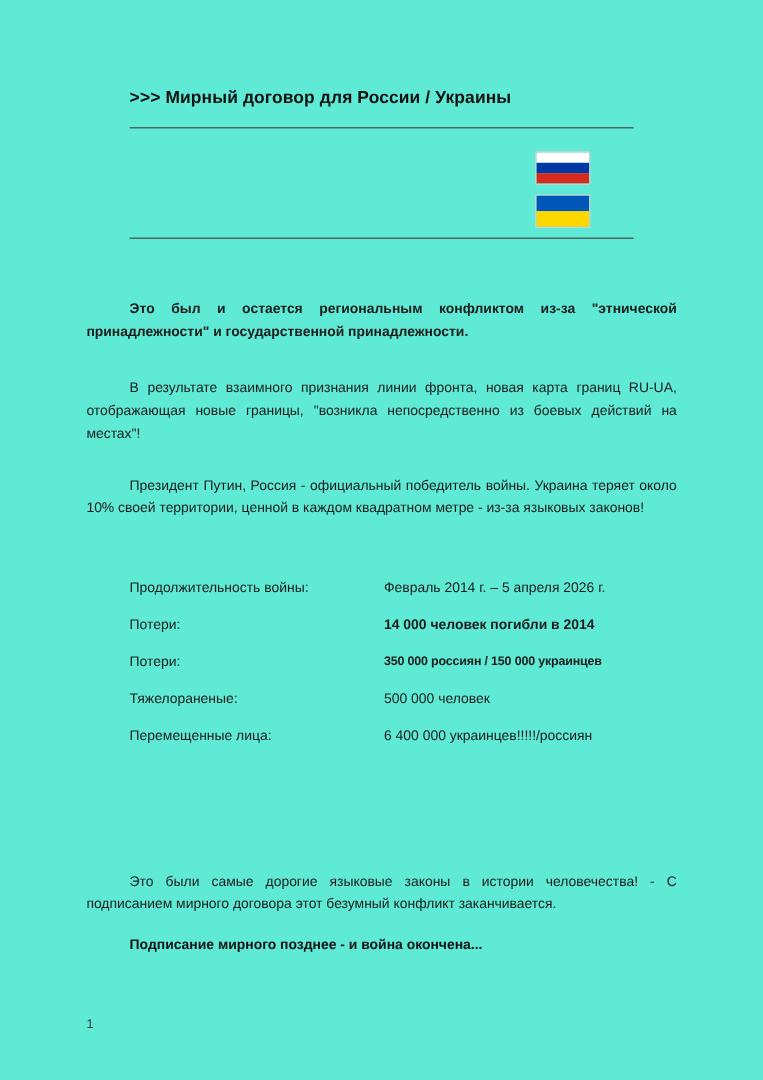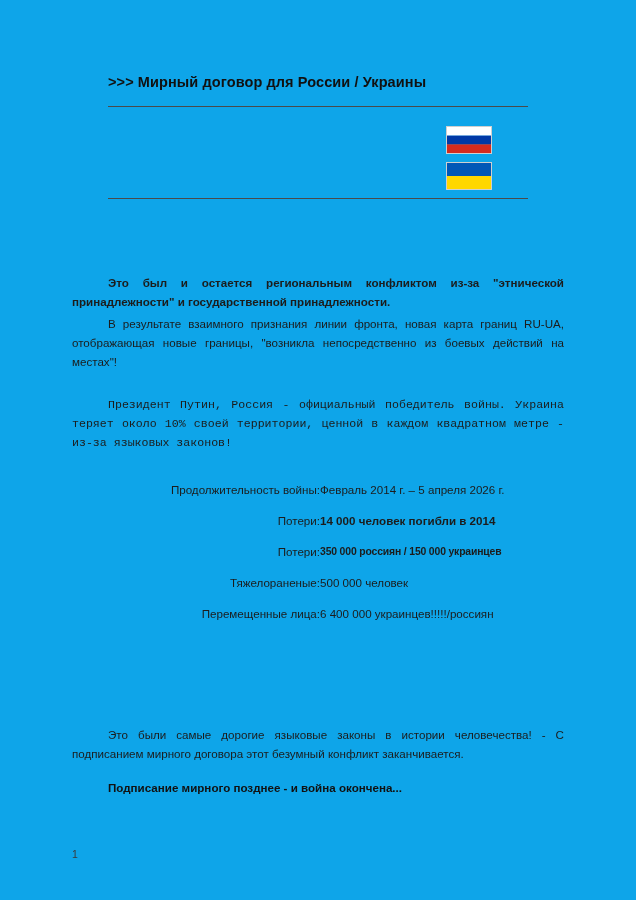--- a/index.html
+++ b/index.html
@@ -14,21 +14,21 @@
     position: relative;
     overflow: hidden;
     font-family: "Liberation Sans", sans-serif;
     color: #1a1a1a;
     -webkit-font-smoothing: antialiased;
   }
 
   .page {
     position: absolute;
     inset: 0;
-    background: #0ea5e9;
+    background: #5eead4;
   }
 
   
   .doc-title {
     position: absolute;
     left: 108px;
     top: 74px;
     font-size: 14.5px;
     font-weight: bold;
     letter-spacing: 0.1px;
@@ -84,23 +84,23 @@
     width: 492px;
     font-size: 11.6px;
     line-height: 19px;
     text-align: justify;
     text-justify: inter-word;
     text-indent: 36px;
     color: #1c1c1c;
   }
   .para-bold { font-weight: bold; }
 
-  .p1 { top: 261px; }
+  .p1 { top: 236px; }
   .p2 { top: 302px; }
-  .p3 { top: 383px; font-family: Liberation Mono, monospace; }
+  .p3 { top: 383px; }
   .p4 { top: 713px; }
 
   .closing {
     position: absolute;
     left: 108px;
     top: 766px;
     width: 460px;
     font-size: 11.6px;
     line-height: 19px;
     font-weight: bold;
@@ -118,21 +118,20 @@
   .data-table tr { height: 31px; }
   .data-table td {
     vertical-align: top;
     padding: 0;
     font-size: 11.6px;
     line-height: 15px;
   }
   .data-table td.label {
     width: 212px;
     color: #1c1c1c;
-    text-align: right;
   }
   .data-table td.value {
     color: #1c1c1c;
   }
   .value.red {
     color: #e02019;
   }
   .value.bold {
     font-weight: bold;
   }

